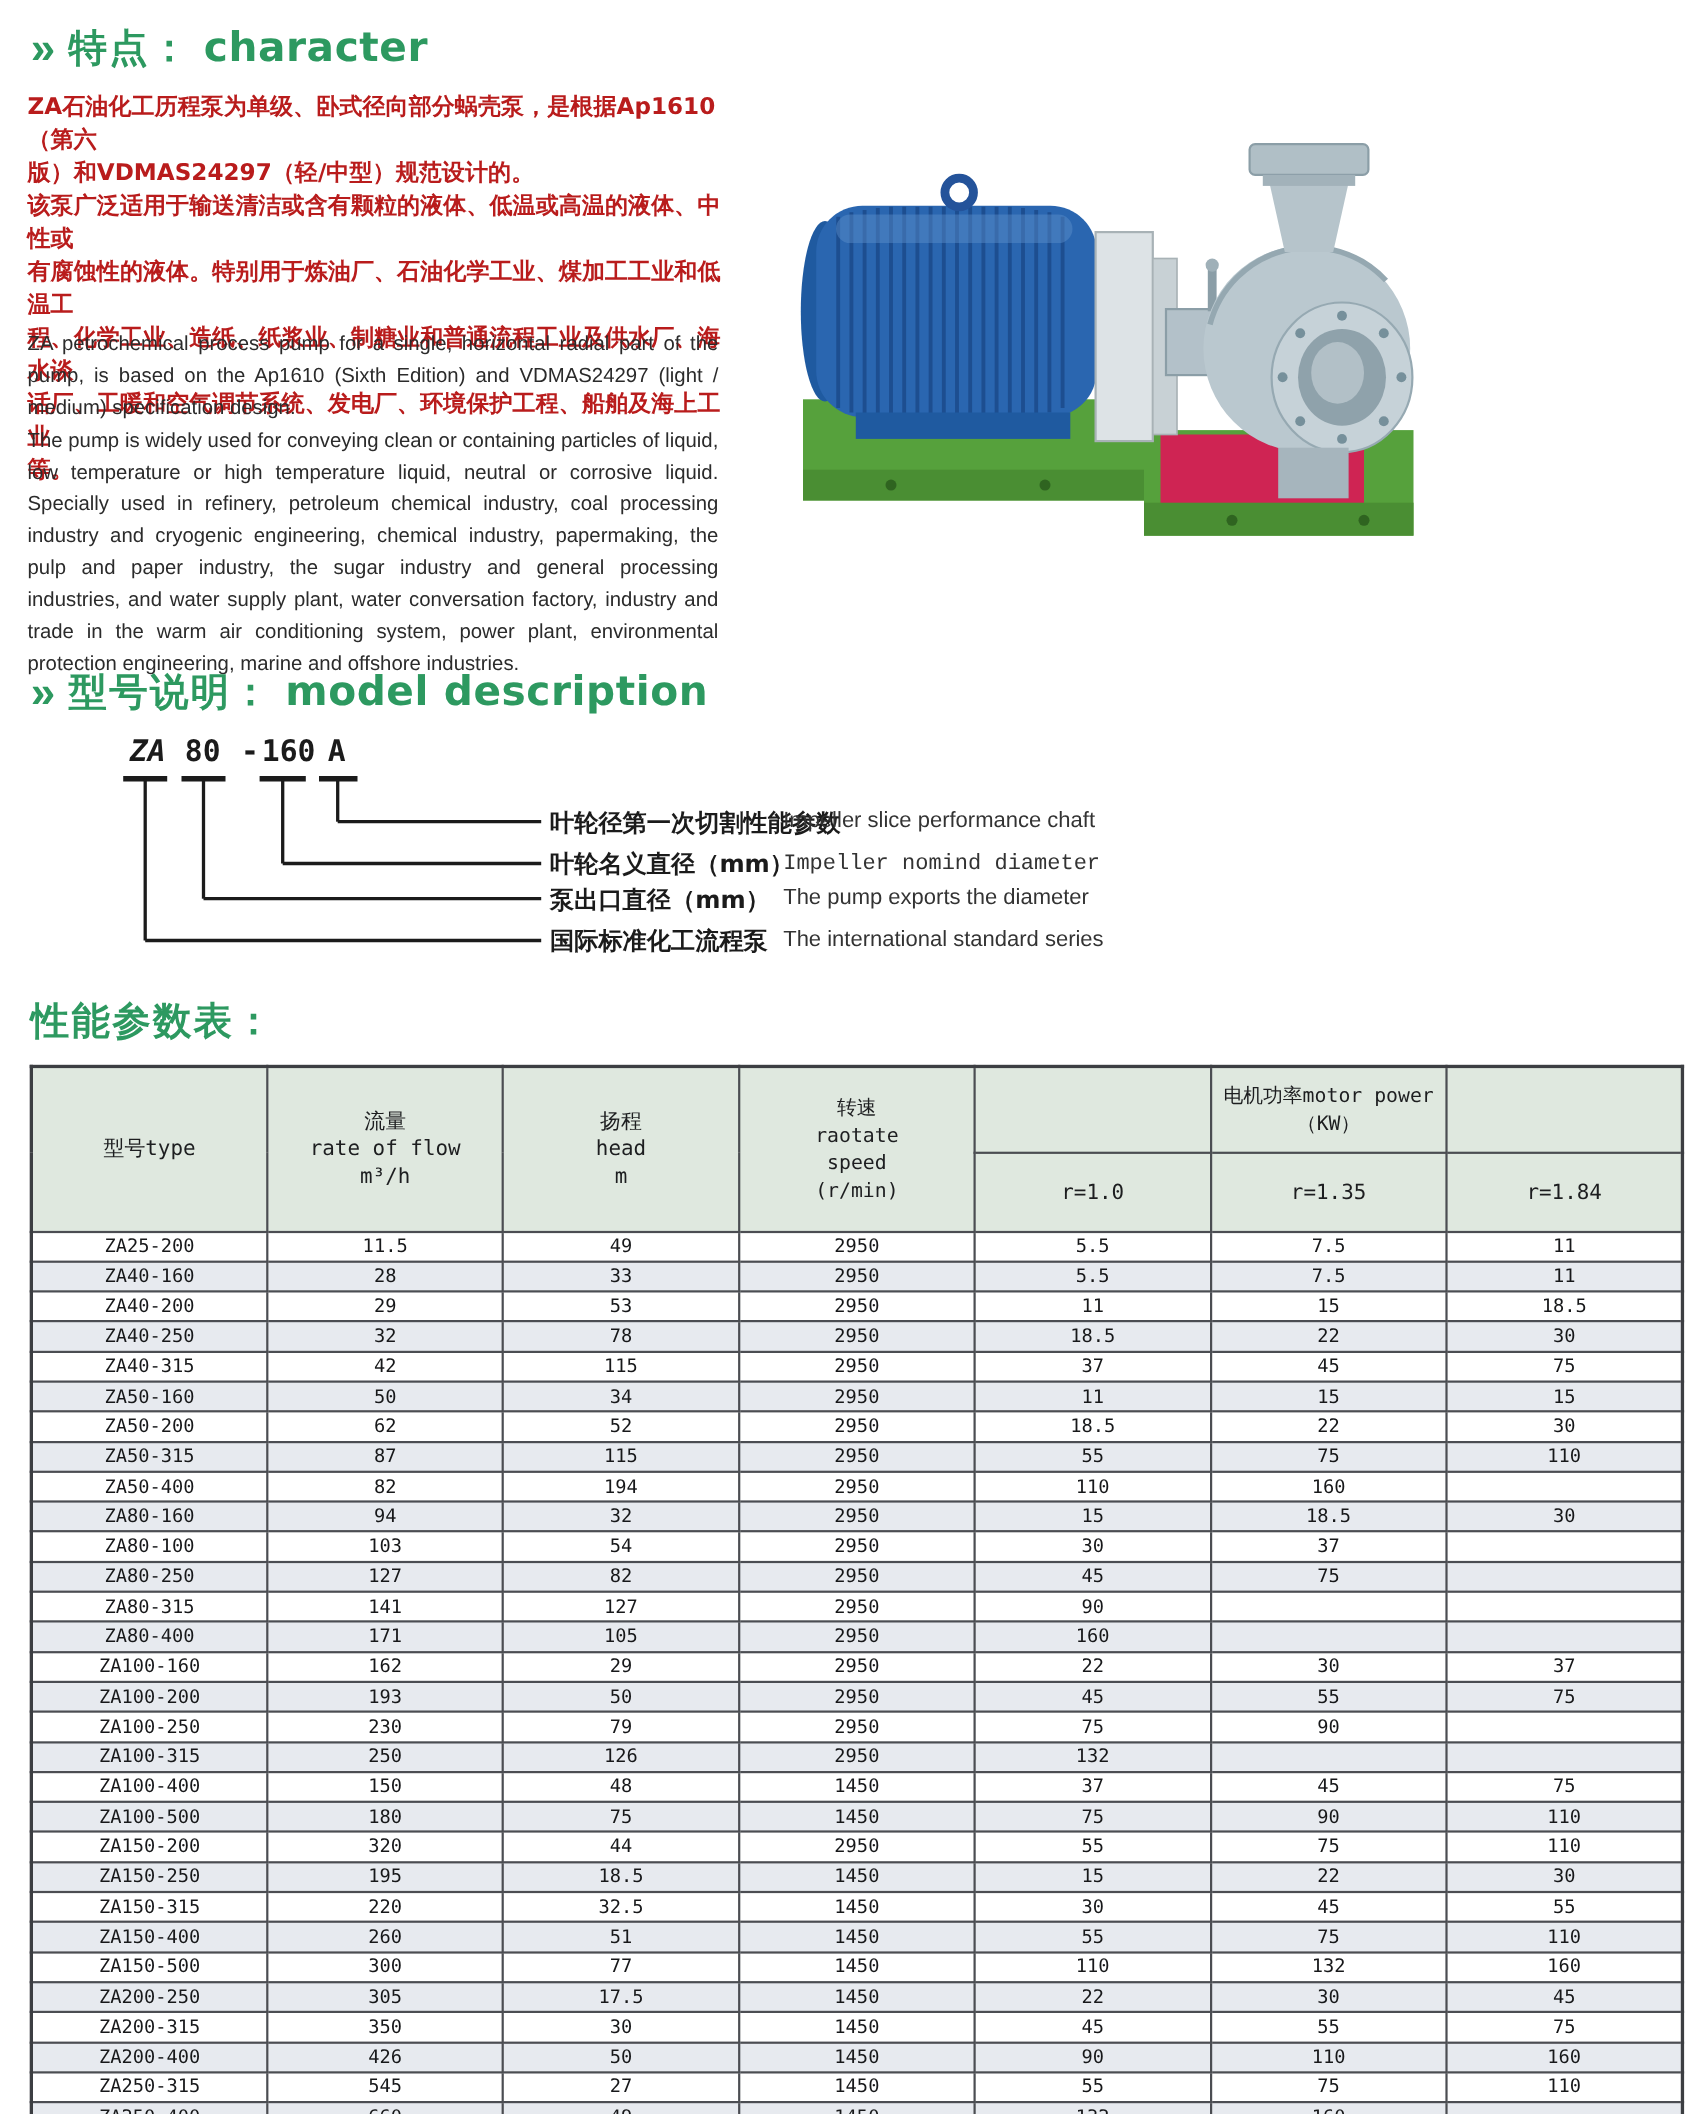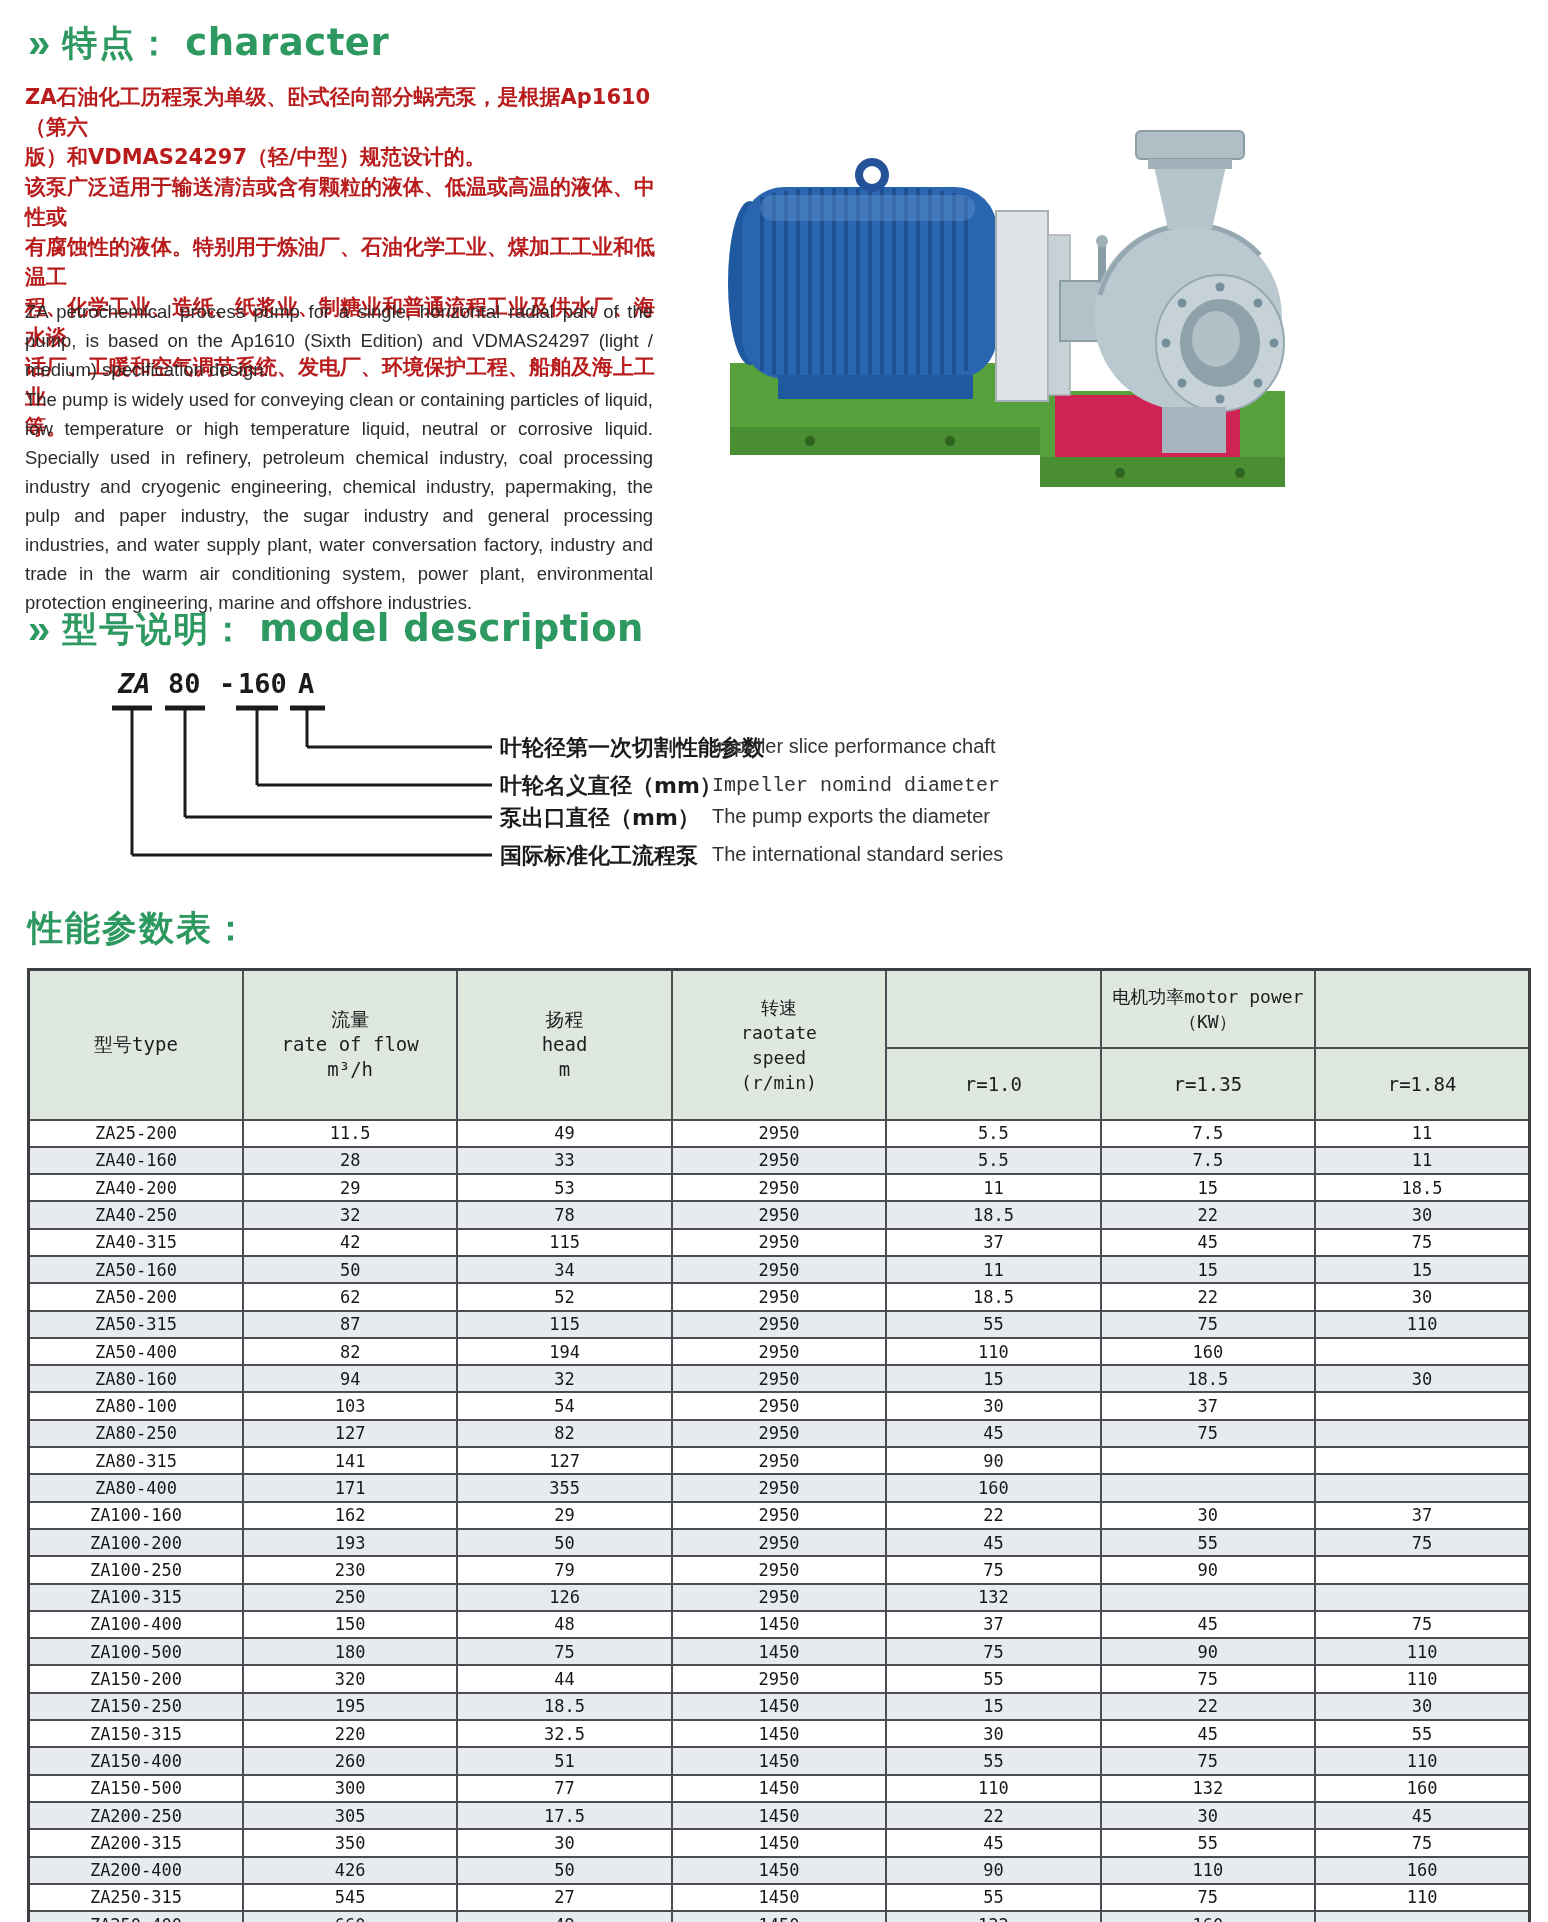--- a/index.html
+++ b/index.html
@@ -330,21 +330,21 @@
           <td>141</td>
           <td>127</td>
           <td>2950</td>
           <td>90</td>
           <td></td>
           <td></td>
         </tr>
         <tr class="alt">
           <td>ZA80-400</td>
           <td>171</td>
-          <td>355</td>
+          <td>105</td>
           <td>2950</td>
           <td>160</td>
           <td></td>
           <td></td>
         </tr>
         <tr>
           <td>ZA100-160</td>
           <td>162</td>
           <td>29</td>
           <td>2950</td>

